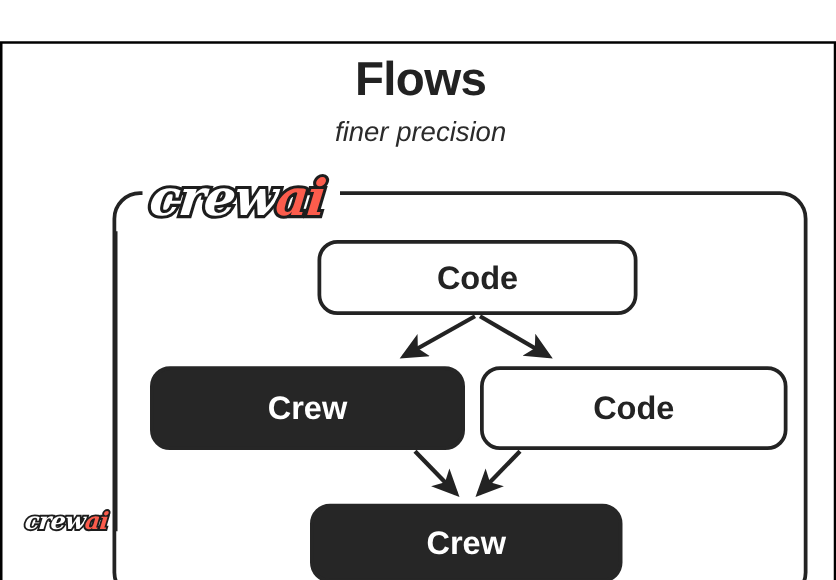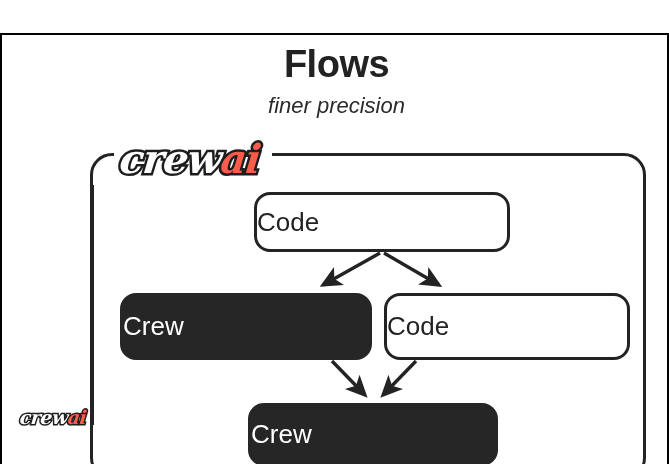--- a/index.html
+++ b/index.html
@@ -120,23 +120,23 @@
     background: #232323;
     z-index: 2;
   }
 
   
   .node {
     position: absolute;
     box-sizing: border-box;
     display: flex;
     align-items: center;
-    justify-content: flex-start;
+    justify-content: center;
     font-size: 26px;
-    font-weight: normal;
+    font-weight: bold;
     border-radius: 16px;
     z-index: 4;
   }
   .node.light {
     background: #ffffff;
     border: 3px solid #232323;
     color: #232323;
   }
   .node.dark {
     background: #262626;

